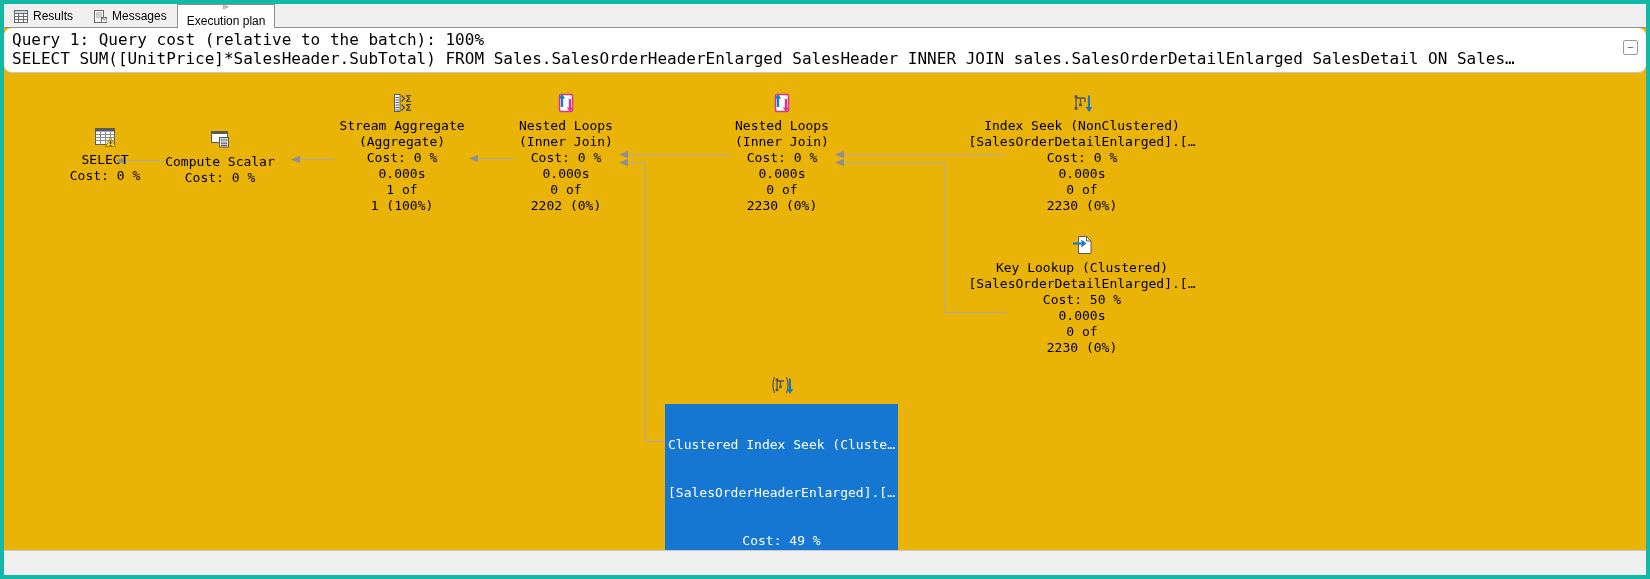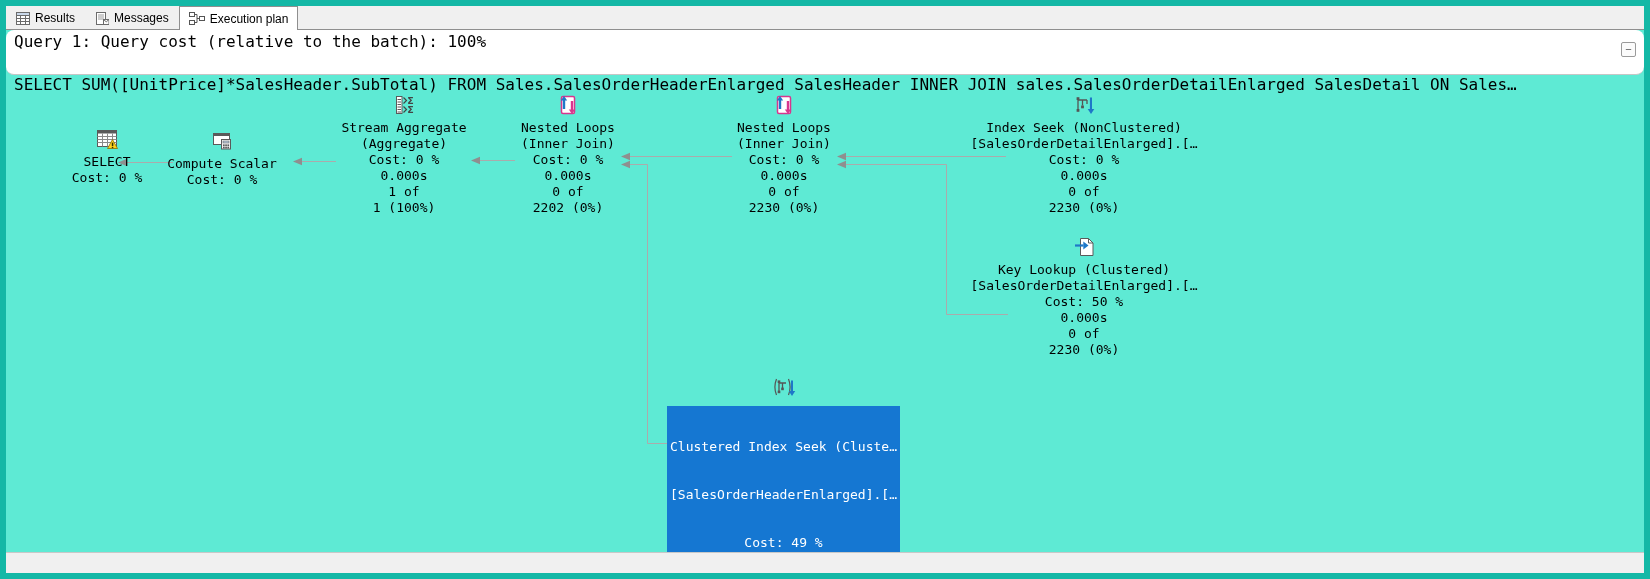--- a/index.html
+++ b/index.html
@@ -1,41 +1,41 @@
 <!DOCTYPE html>
 <html><head>
 <meta charset="utf-8">
 <style>
   html,body{margin:0;padding:0;background:#e8e8e8;}
   .screen{
-    position:relative;width:1650px;height:579px;background:#5eead4;
-    border:6px solid #14b8a6;box-sizing:border-box;overflow:hidden;
+    position:relative;width:1650px;height:579px;background:#eab308;
+    border:4px solid #14b8a6;box-sizing:border-box;overflow:hidden;
     font-family:"Liberation Sans",sans-serif;
   }
   
   .tabbar{
     position:absolute;top:0;left:0;right:0;height:23px;background:#f0f0f0;
     border-bottom:1px solid #8f8f8f;display:flex;align-items:stretch;z-index:5;
   }
   .tab{
     display:flex;align-items:center;gap:5px;padding:0 9px;font-size:12px;color:#000;
     border:1px solid transparent;border-bottom:none;cursor:default;white-space:nowrap;
   }
   .tab.active{
-    background:#fff;border-color:#8f8f8f;margin-bottom:-1px;z-index:6;
+    background:#fff;border-color:#8f8f8f;margin-bottom:-1px;z-index:6;flex-direction:column;
   }
   .tab svg{display:block;}
   
   .qheader{
     position:absolute;top:24px;left:0;right:0;height:44px;background:#fff;
     border-bottom:1px solid #c6c6c6;
     font-family:"DejaVu Sans Mono","Liberation Mono",monospace;font-size:16px;color:#000;border-radius:8px;
   }
   .qline1{position:absolute;left:8px;top:2px;white-space:nowrap;}
-  .qline2{position:absolute;left:8px;top:21px;right:34px;white-space:nowrap;overflow:hidden;margin-top:24px;}
+  .qline2{position:absolute;left:8px;top:21px;right:34px;white-space:nowrap;overflow:hidden;}
   .collapse-btn{
     position:absolute;top:12px;right:8px;width:15px;height:15px;border:1px solid #9a9a9a;
     background:#fbfbfb;border-radius:2px;font-size:11px;line-height:13px;text-align:center;
     color:#555;font-family:"Liberation Sans",sans-serif;box-sizing:border-box;
   }
   
   .edges{position:absolute;top:0;left:0;pointer-events:none;}
   .node{
     position:absolute;display:flex;flex-direction:column;align-items:center;
     font-family:"DejaVu Sans Mono","Liberation Mono",monospace;font-size:13px;line-height:16px;

